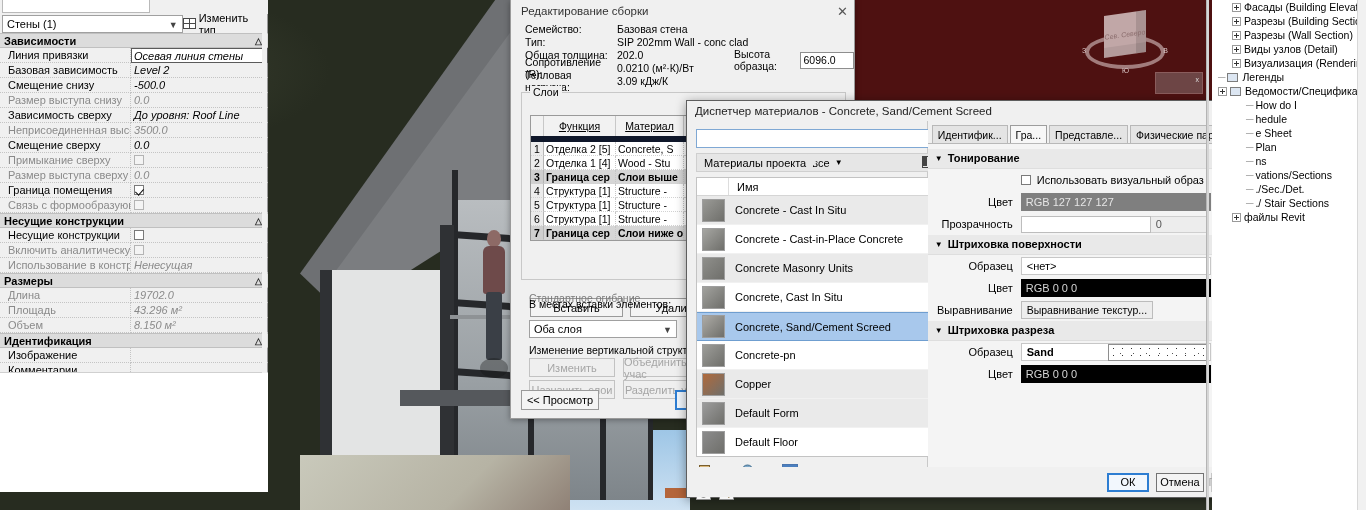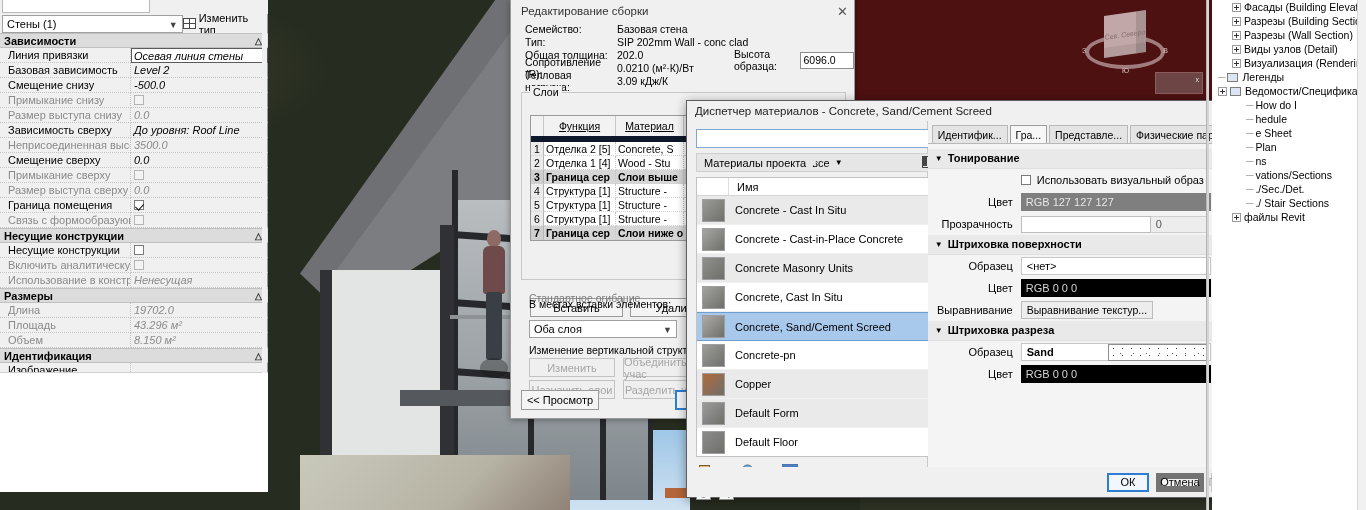--- a/index.html
+++ b/index.html
@@ -379,21 +379,21 @@
       radial-gradient(#555 .5px, transparent .6px);
     background-size: 9px 7px, 13px 11px;
     background-position: 0 0, 5px 3px;
   }
   .mb-foot {
     position:absolute; left:0; right:0; bottom:0; height:30px;
     display:flex; align-items:center; justify-content:flex-end; gap:7px;
     padding-right:16px; background:#f0f0f0;
   }
   .mb-foot .b {
-    width:44px; height:19px; border:6px solid #737373; background:#f4f4f4;
+    width:44px; height:19px; border:1px solid #737373; background:#f4f4f4;
     display:flex; align-items:center; justify-content:center; font-size:11px;
   }
   .mb-foot .b.ok { border:2px solid #2d7dd2; background:#f2f7fd; width:42px; }
   .mb-foot .b.cancel { width:48px; }
   .mb-foot .b.apply { width:52px; color:#a8a8a8; border-color:#c6c6c6; }
 
   
   #pb {
     position:absolute; left:1212px; top:0; width:154px; height:510px;
     background:#fff; font-size:10.5px; overflow:hidden;
@@ -513,26 +513,20 @@
           <div class="pname">Линия привязки</div>
           <div class="pval">Осевая линия стены</div>
         </div>
         <div class="prow">
           <div class="pname">Базовая зависимость</div>
           <div class="pval">Level 2</div>
         </div>
         <div class="prow">
           <div class="pname">Смещение снизу</div>
           <div class="pval">-500.0</div>
-        </div>
-        <div class="prow dim">
-          <div class="pname">Примыкание снизу</div>
-          <div class="pval">
-            <span class="cbox dimb"></span>
-          </div>
         </div>
         <div class="prow dim">
           <div class="pname">Размер выступа снизу</div>
           <div class="pval">0.0</div>
         </div>
         <div class="prow">
           <div class="pname">Зависимость сверху</div>
           <div class="pval">До уровня: Roof Line</div>
         </div>
         <div class="prow dim">

